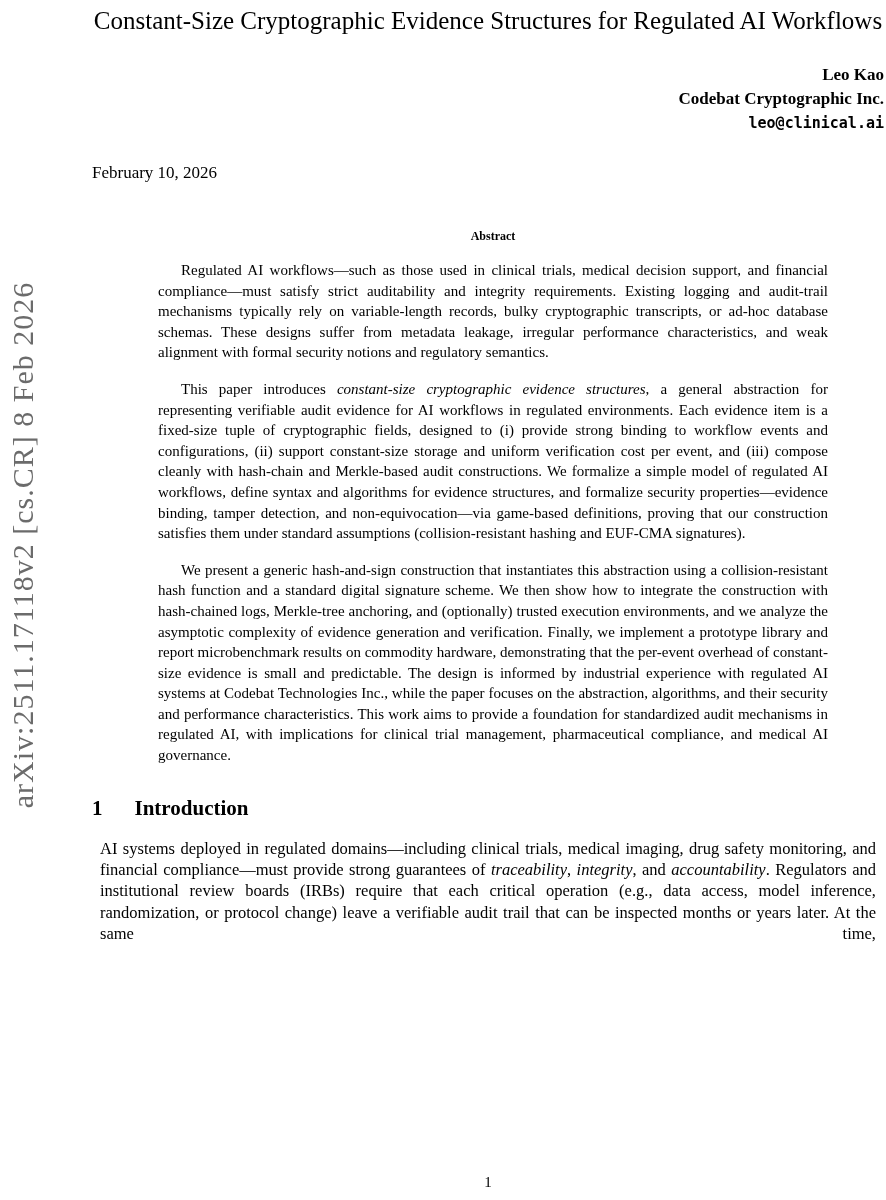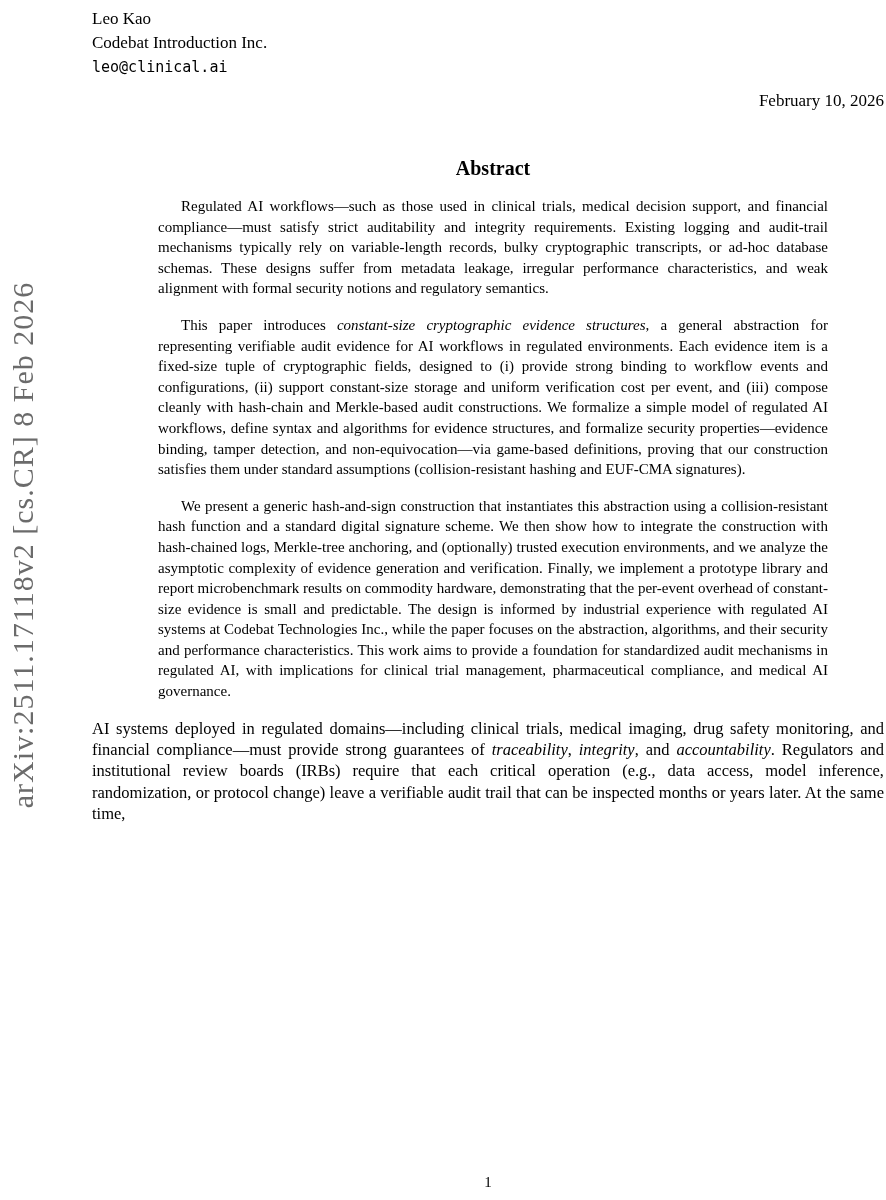--- a/index.html
+++ b/index.html
@@ -35,42 +35,43 @@
   }
   .paper-title {
     margin: 0;
     padding-top: 2px;
     text-align: center;
     font-size: 25px;
     font-weight: normal;
     line-height: 37px;
   }
   .author-block {
-    margin-top: 7px;
-    text-align: left;
+    margin-top: 24px;
+    text-align: right;
     font-size: 17px;
     line-height: 24px;
+    font-weight: bold;
   }
   .author-email {
     font-family: "DejaVu Sans Mono", "Liberation Mono", monospace;
     font-size: 15px;
   }
   .paper-date {
-    margin-top: 12px;
-    text-align: right;
+    margin-top: 28px;
+    text-align: left;
     font-size: 17px;
   }
   .abstract {
     margin: 46px 0 0 50px;
     width: 702px;
   }
   .abstract-heading {
     text-align: center;
     font-weight: bold;
-    font-size: 20px;
+    font-size: 12px;
     margin-bottom: 13px;
   }
   .abstract p {
     margin: 16px;
     font-size: 15px;
     line-height: 20.6px;
     text-align: justify;
     text-indent: 23px;
     hyphens: auto;
   }
@@ -81,21 +82,21 @@
     text-align: justify;
   }
   .keywords b { font-weight: bold; }
   .section-heading {
     margin: 30px 0 17px 0;
     font-size: 21px;
     font-weight: bold;
   }
   .section-number { margin-right: 32px; }
   .body-paragraph {
-    margin: 0;
+    margin: 8px;
     font-size: 16.5px;
     line-height: 21.3px;
     text-align: justify;
     text-align-last: justify;
     hyphens: auto;
   }
   .page-number {
     position: absolute;
     left: 92px;
     width: 792px;
@@ -107,37 +108,39 @@
 </style>
 </head>
 <body>
 
 <div class="page">
 
   <div class="arxiv-banner">arXiv:2511.17118v2 [cs.CR] 8 Feb 2026</div>
 
   <div class="content">
 
+    <h1 class="paper-title">Constant-Size Cryptographic Evidence Structures for Regulated AI Workflows</h1>
 
     <div class="author-block">
       <div>Leo Kao</div>
-      <div>Codebat Introduction Inc.</div>
+      <div>Codebat Cryptographic Inc.</div>
       <div class="author-email">leo@clinical.ai</div>
     </div>
 
     <div class="paper-date">February 10, 2026</div>
 
     <div class="abstract">
       <div class="abstract-heading">Abstract</div>
       <p>Regulated AI workflows—such as those used in clinical trials, medical decision support, and financial compliance—must satisfy strict auditability and integrity requirements. Existing logging and audit-trail mechanisms typically rely on variable-length records, bulky cryptographic transcripts, or ad-hoc database schemas. These designs suffer from metadata leakage, irregular performance characteristics, and weak alignment with formal security notions and regulatory semantics.</p>
       <p><span>This paper introduces </span><i>constant-size cryptographic evidence structures</i><span>, a general abstraction for representing verifiable audit evidence for AI workflows in regulated environments. Each evidence item is a fixed-size tuple of cryptographic fields, designed to (i) provide strong binding to workflow events and configurations, (ii) support constant-size storage and uniform verification cost per event, and (iii) compose cleanly with hash-chain and Merkle-based audit constructions. We formalize a simple model of regulated AI workflows, define syntax and algorithms for evidence structures, and formalize security properties—evidence binding, tamper detection, and non-equivocation—via game-based definitions, proving that our construction satisfies them under standard assumptions (collision-resistant hashing and EUF-CMA signatures).</span></p>
       <p>We present a generic hash-and-sign construction that instantiates this abstraction using a collision-resistant hash function and a standard digital signature scheme. We then show how to integrate the construction with hash-chained logs, Merkle-tree anchoring, and (optionally) trusted execution environments, and we analyze the asymptotic complexity of evidence generation and verification. Finally, we implement a prototype library and report microbenchmark results on commodity hardware, demonstrating that the per-event overhead of constant-size evidence is small and predictable. The design is informed by industrial experience with regulated AI systems at Codebat Technologies Inc., while the paper focuses on the abstraction, algorithms, and their security and performance characteristics. This work aims to provide a foundation for standardized audit mechanisms in regulated AI, with implications for clinical trial management, pharmaceutical compliance, and medical AI governance.</p>
     </div>
 
 
+    <h2 class="section-heading"><span class="section-number">1</span><span>Introduction</span></h2>
 
     <p class="body-paragraph"><span>AI systems deployed in regulated domains—including clinical trials, medical imaging, drug safety monitoring, and financial compliance—must provide strong guarantees of </span><i>traceability</i><span>, </span><i>integrity</i><span>, and </span><i>accountability</i><span>. Regulators and institutional review boards (IRBs) require that each critical operation (e.g., data access, model inference, randomization, or protocol change) leave a verifiable audit trail that can be inspected months or years later. At the same time,</span></p>
 
   </div>
 
   <div class="page-number">1</div>
 
 </div>
 
 </body></html>

